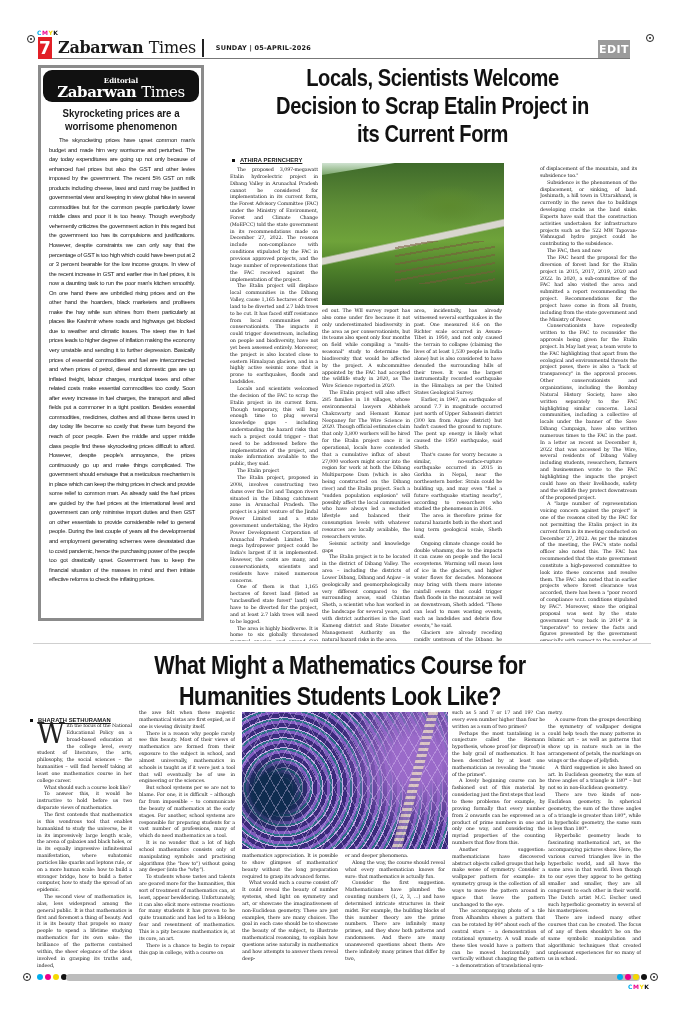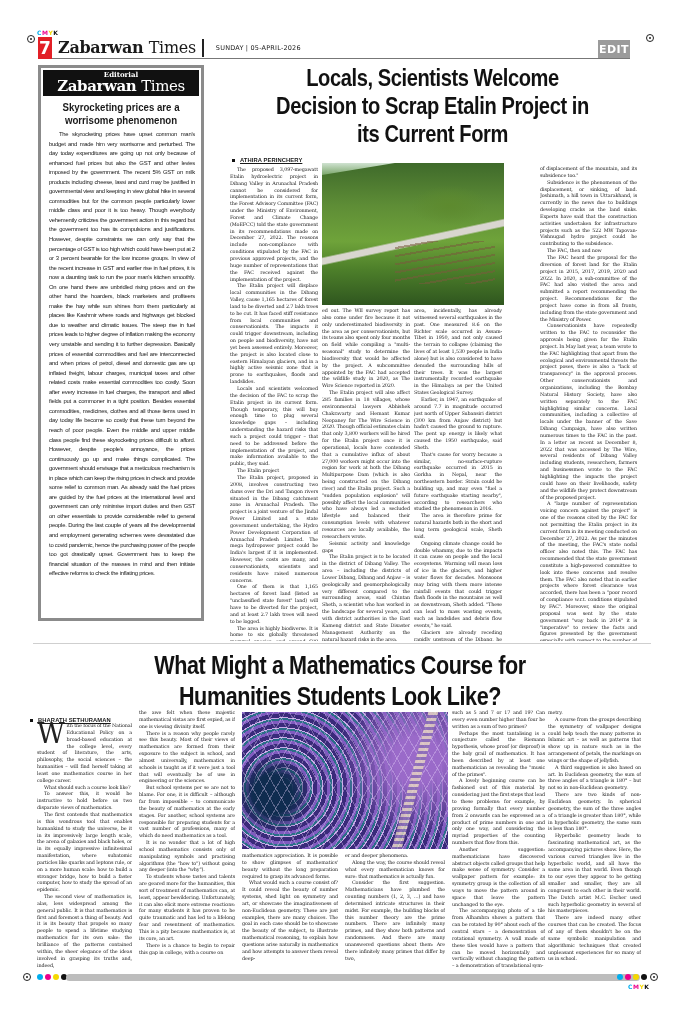--- a/index.html
+++ b/index.html
@@ -10,26 +10,26 @@
   .reg::after { content: ""; position: absolute; left: 2px; top: 2px; width: 2px; height: 2px; background: #222; border-radius: 50%; }
   .cmyk { position: absolute; font-family: "DejaVu Sans", sans-serif; font-weight: bold; font-size: 6px; letter-spacing: 0.5px; }
   .cmyk .c { color: #00aeef; } .cmyk .m { color: #ec008c; } .cmyk .y { color: #f5d800; } .cmyk .k { color: #111; }
 
   
   .mast { position: absolute; left: 38px; top: 37px; width: 592px; height: 22px; border-bottom: 1.5px solid #777; display: flex; align-items: center; }
   .page-no { width: 14px; height: 22px; background: #e21f26; color: #fff; font-family: "DejaVu Sans", sans-serif; font-weight: bold; font-size: 17px; display: flex; align-items: center; justify-content: center; }
   .mast-title { margin-left: 6px; font-family: "DejaVu Serif", serif; font-size: 16px; font-weight: bold; letter-spacing: -0.3px; }
   .mast-title .thin { font-weight: normal; }
   .mast-sep { width: 2px; height: 18px; background: #222; margin-left: 6px; }
-  .mast-date { margin-left: 12px; font-family: "DejaVu Sans", sans-serif; font-size: 6.5px; font-weight: normal; letter-spacing: 0.2px; }
+  .mast-date { margin-left: 12px; font-family: "DejaVu Sans", sans-serif; font-size: 6.5px; font-weight: bold; letter-spacing: 0.2px; }
   .edit-tag { position: absolute; right: 0; bottom: 0; width: 32px; height: 18px; background: #9b9b9b; color: #fff; font-family: "DejaVu Sans", sans-serif; font-weight: bold; font-size: 11px; display: flex; align-items: center; justify-content: center; letter-spacing: 0.5px; }
 
   
   .ed-box { position: absolute; left: 38px; top: 65px; width: 166px; height: 556px; border: 3px solid #8b8b8b; background: #fff; }
-  .ed-head { background: #111; color: #fff; text-align: center; margin: 2px; padding: 1px 0 2px; }
+  .ed-head { background: #111; color: #fff; text-align: center; margin: 2px; padding: 7px 0 2px; border-radius: 9px; }
   .ed-kicker { font-family: "DejaVu Serif", serif; font-size: 7px; font-weight: bold; line-height: 8px; display: block; }
   .ed-name { font-family: "DejaVu Serif", serif; font-size: 15px; line-height: 15px; font-weight: bold; display: block; letter-spacing: -0.4px; }
   .ed-name .thin { font-weight: normal; }
   .ed-title { text-align: center; font-family: "Liberation Sans", sans-serif; font-weight: bold; font-size: 11.5px; line-height: 13px; margin: 5px 6px 3px; transform: scaleX(0.84); transform-origin: center; }
   .ed-body { font-family: "Liberation Sans", sans-serif; font-size: 5.9px; line-height: 9.55px; text-align: justify; padding: 0 6px 0 8px; letter-spacing: -0.25px; font-stretch: condensed; }
   .ed-body p { text-indent: 10px; }
 
   
   .h1 { position: absolute; font-family: "Liberation Sans", sans-serif; font-weight: bold; text-align: center; color: #111; letter-spacing: -0.5px; }
   .h-etalin { left: 240px; top: 64px; width: 385px; font-size: 24.5px; line-height: 28px; transform: scaleX(0.82); transform-origin: center top; }

